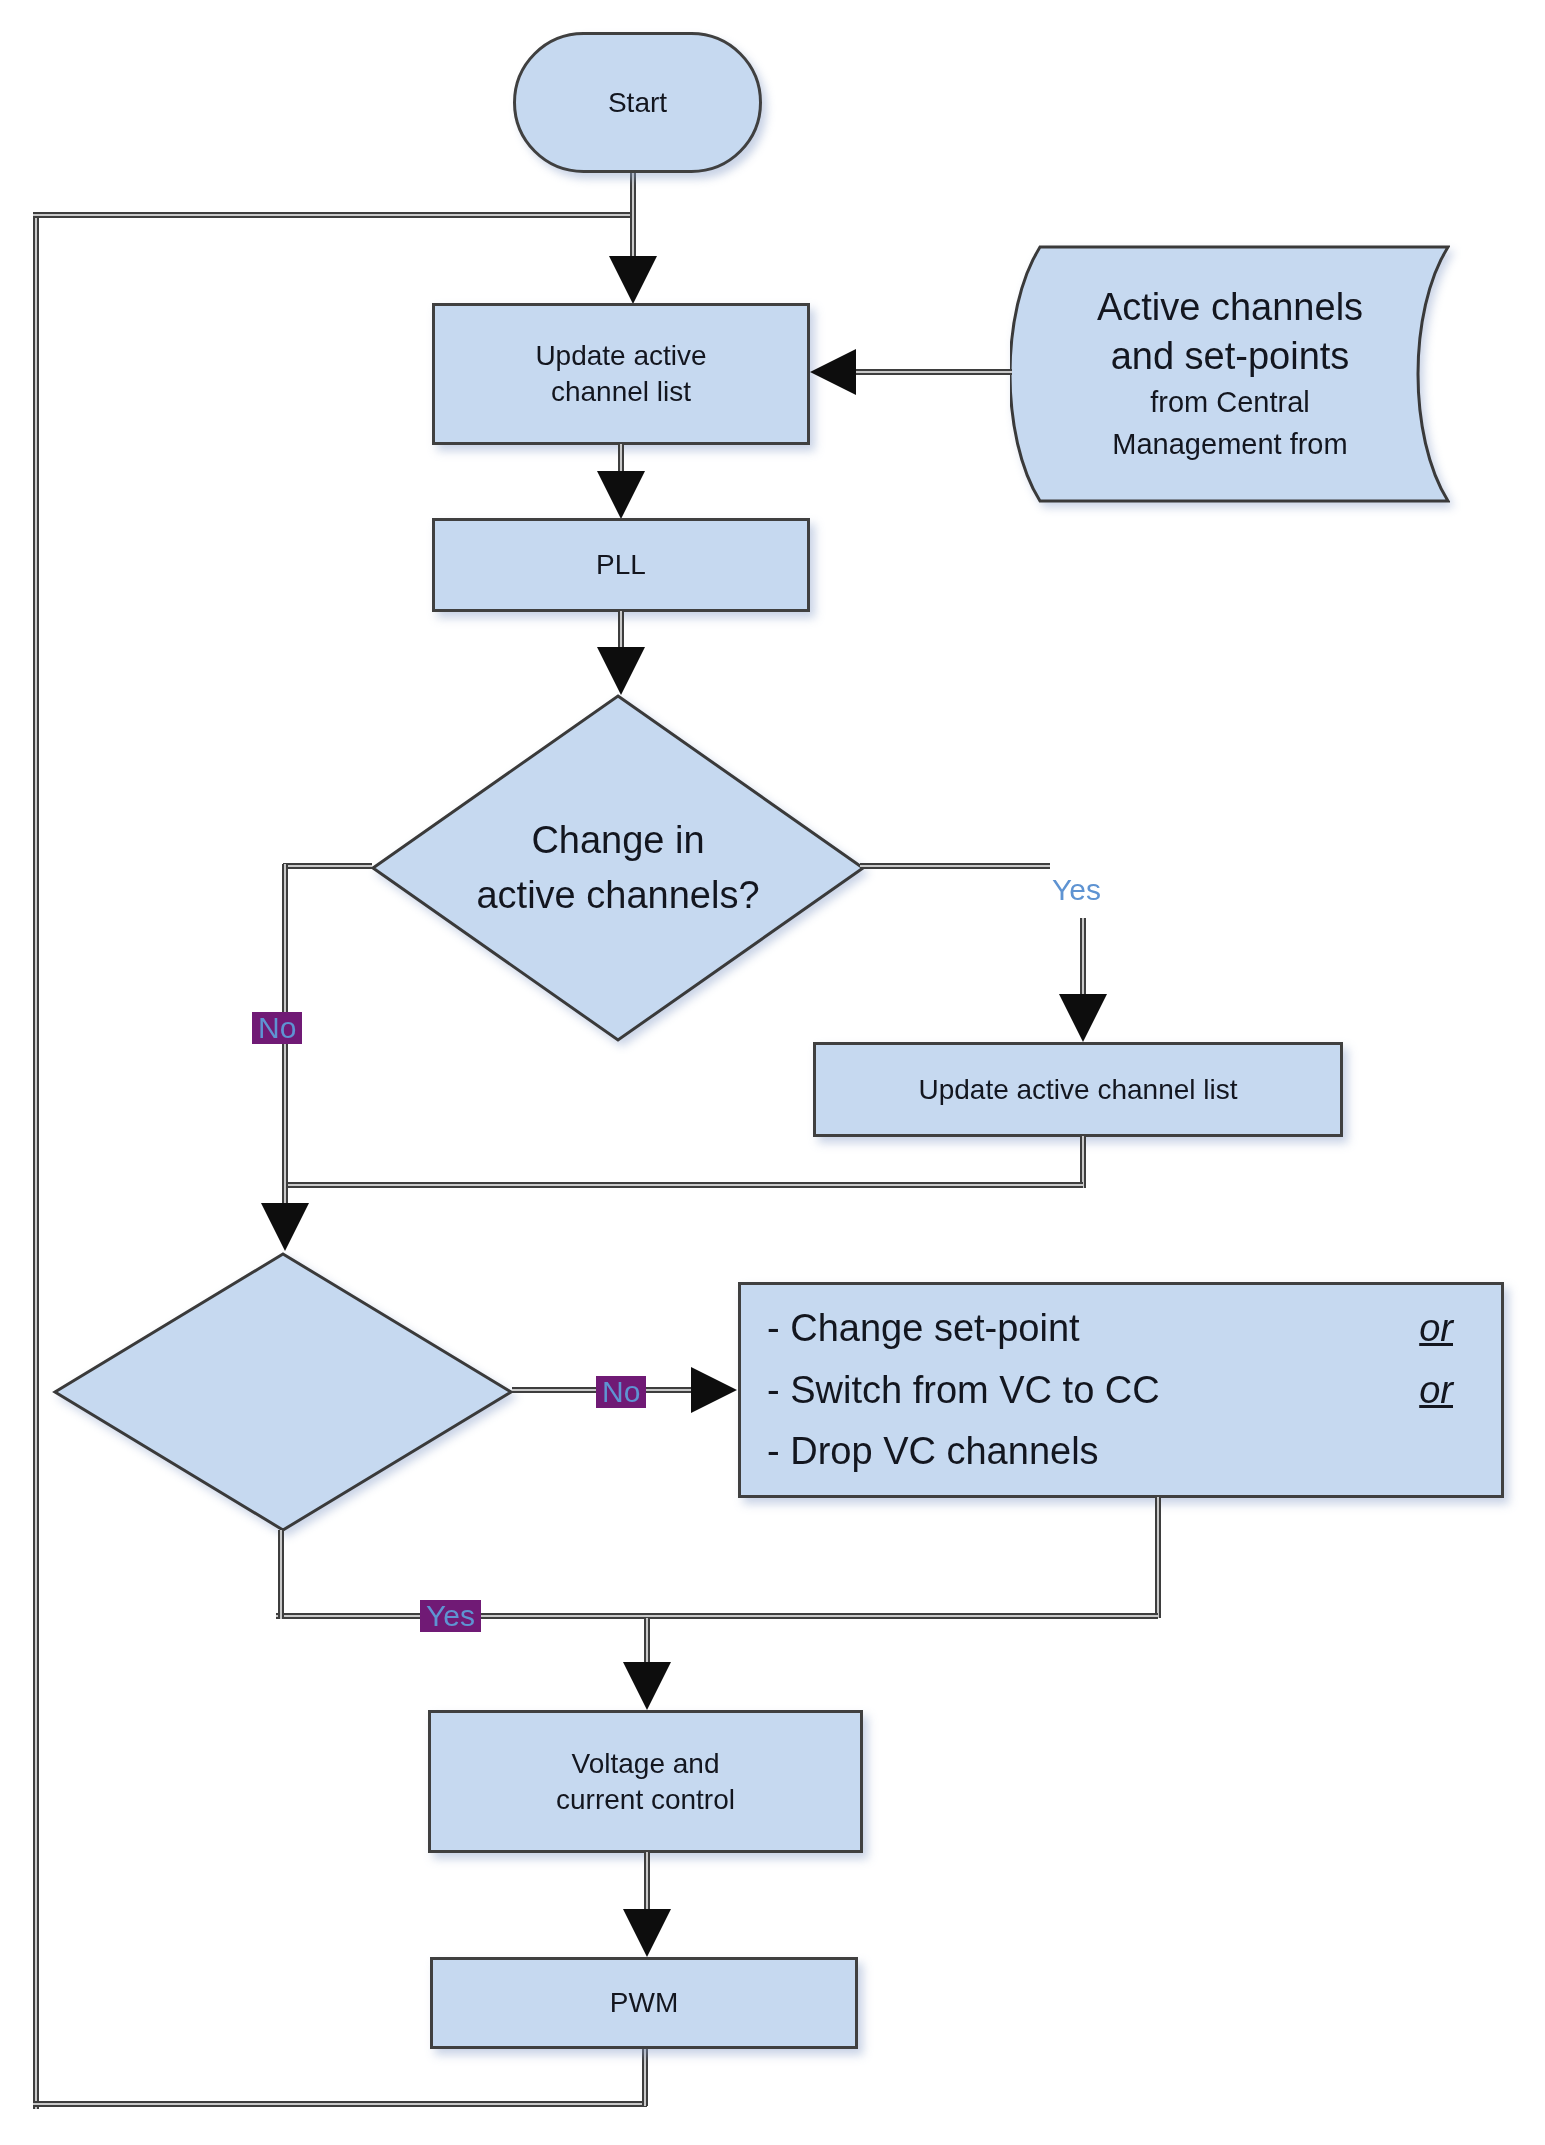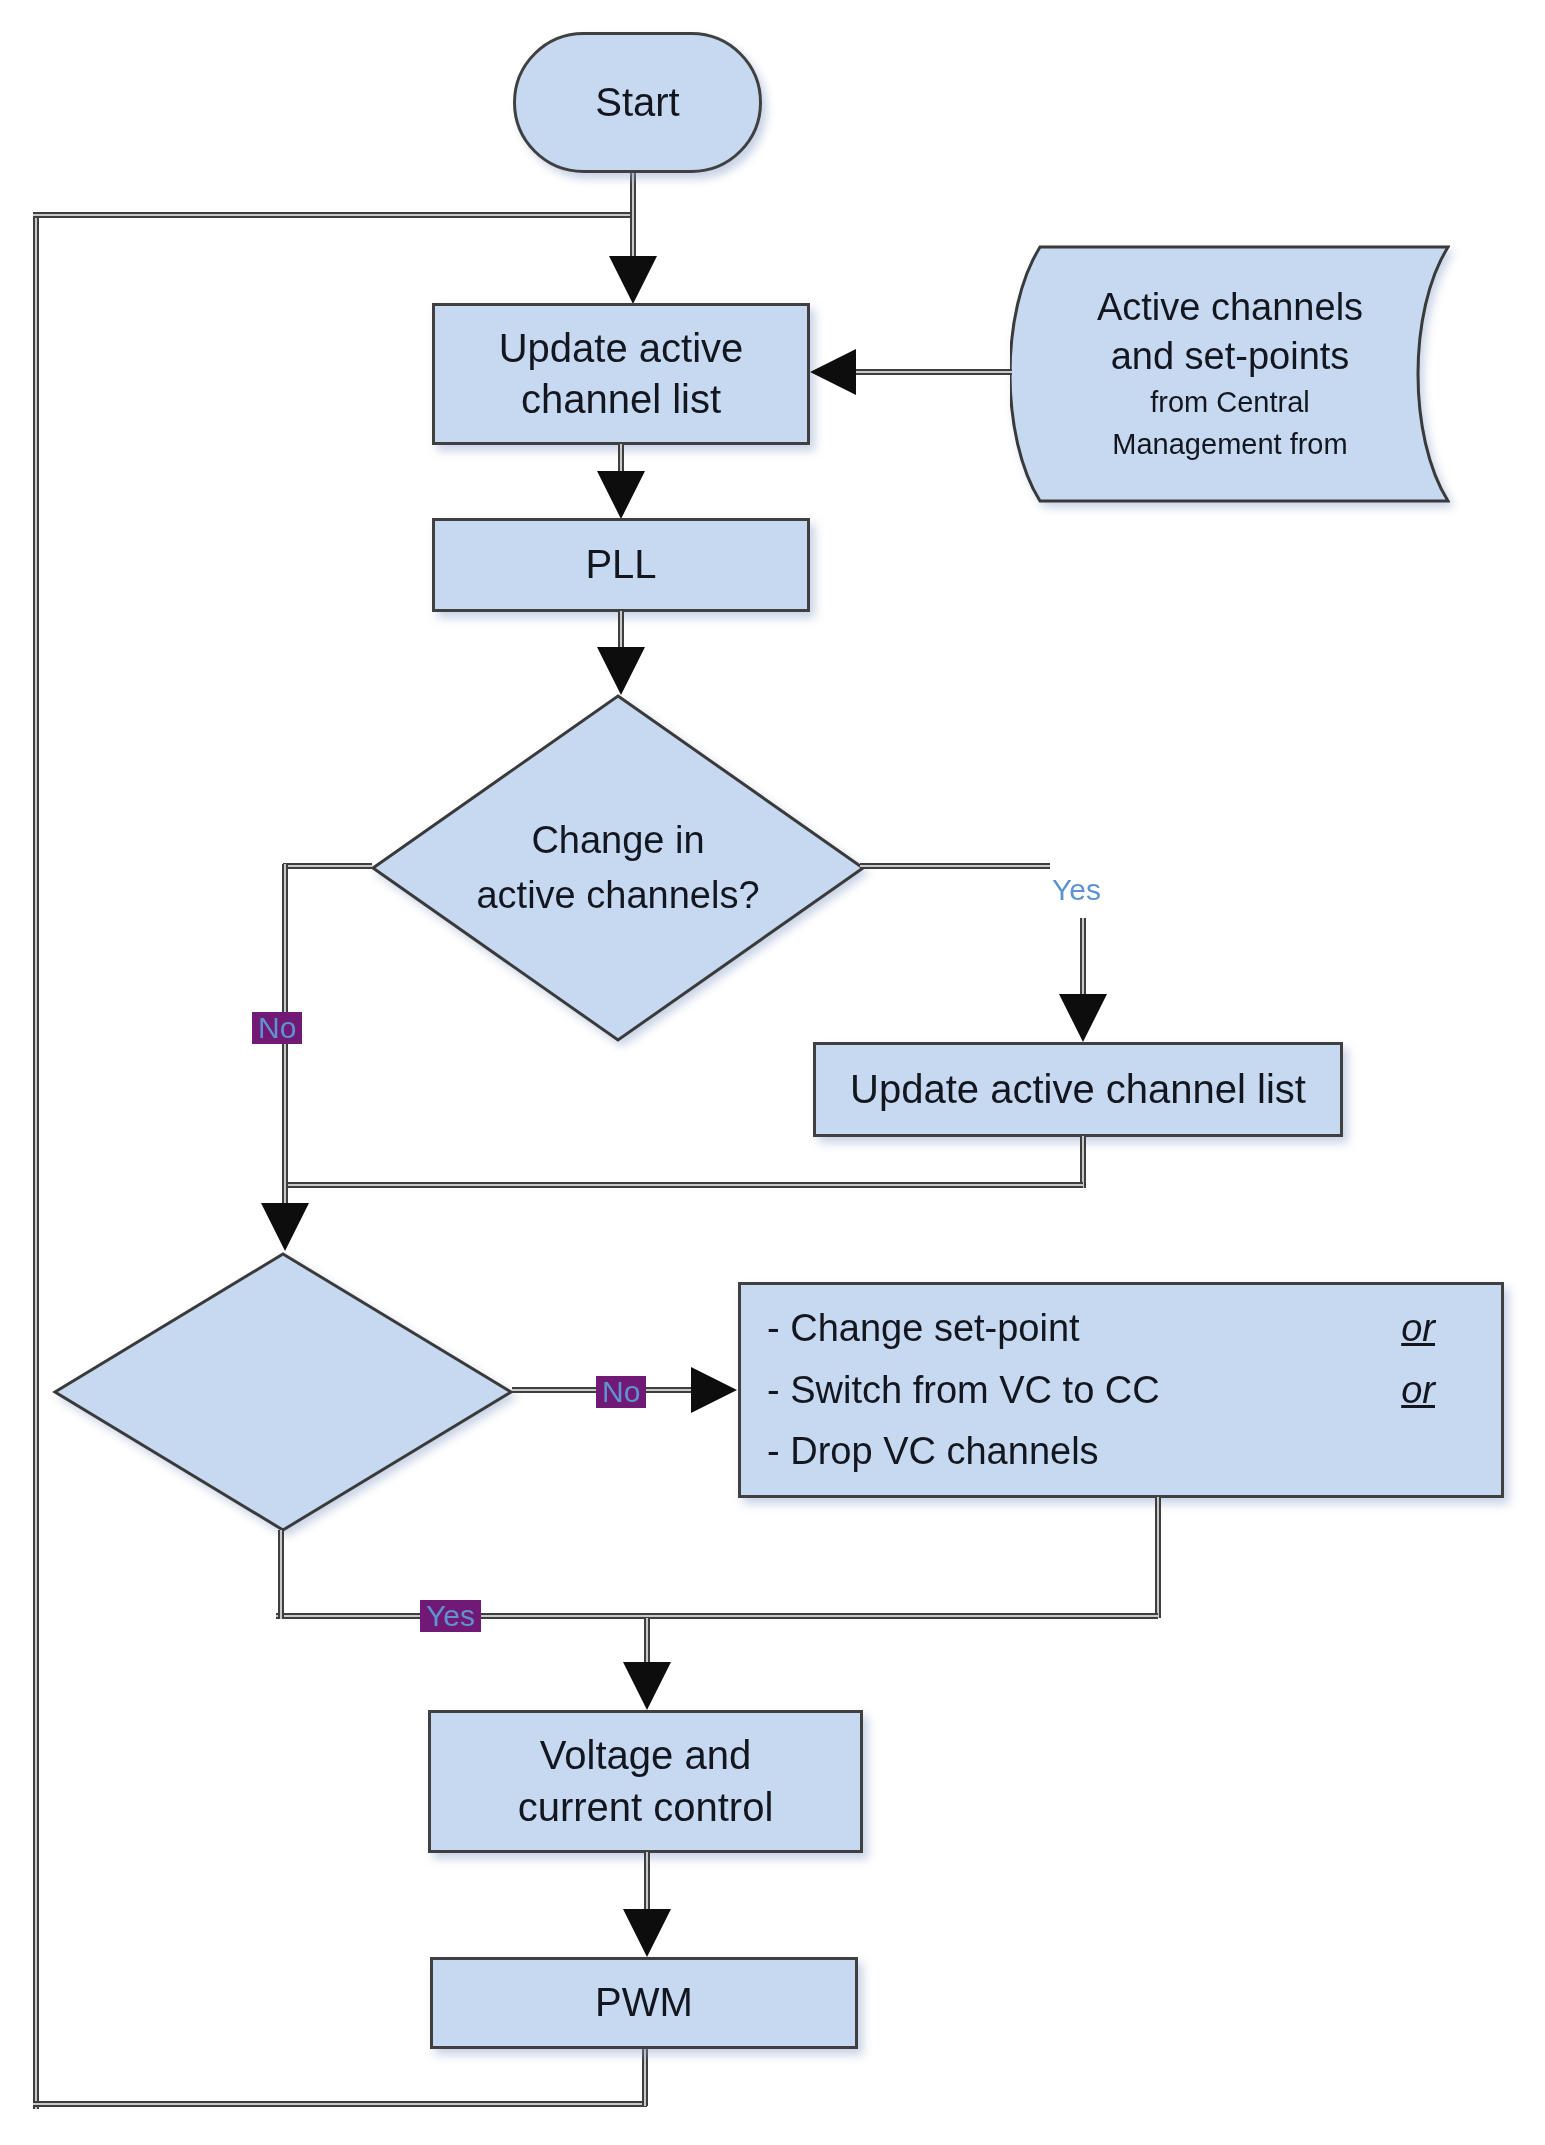--- a/index.html
+++ b/index.html
@@ -26,34 +26,34 @@
   .arr.down{border-left:24px solid transparent;border-right:24px solid transparent;border-top:48px solid #0d0d0d;}
   .arr.left{border-top:23px solid transparent;border-bottom:23px solid transparent;border-right:46px solid #0d0d0d;}
   .arr.right{border-top:23px solid transparent;border-bottom:23px solid transparent;border-left:46px solid #0d0d0d;}
   
   .node{
     position:absolute;box-sizing:border-box;
     background:#c6d9f0;border:3px solid #404040;
     display:flex;flex-direction:column;align-items:center;justify-content:center;
     color:#13161f;
     box-shadow:5px 6px 9px rgba(135,158,200,.45);
-    font-size:40px;line-height:1.28;
+    font-size:28px;line-height:1.28;
   }
   .stadium{border-radius:72px;}
   .shape-wrap{position:absolute;filter:drop-shadow(4px 5px 5px rgba(135,158,200,.45));}
   .shape-wrap svg{display:block;}
   .shape-text{
     position:absolute;display:flex;flex-direction:column;align-items:center;justify-content:center;
     text-align:center;color:#13161f;font-size:38px;line-height:1.3;
   }
   .small-line{font-size:29px;line-height:1.45;}
   
   .action-box{
     align-items:stretch;justify-content:space-evenly;
-    padding:6px 66px 6px 26px;text-align:left;font-size:38px;
+    padding:6px 48px 6px 26px;text-align:left;font-size:38px;
   }
   .action-row{display:flex;align-items:baseline;width:100%;}
   .or{font-style:italic;text-decoration:underline;margin-left:auto;padding-left:20px;}
   
   .edge-label{
     position:absolute;color:#5e93d2;font-size:30px;line-height:1.05;
     padding:0 6px;background:transparent;margin-top:14px;
   }
   .edge-label.on-line{background:#701a75;}
 </style>

